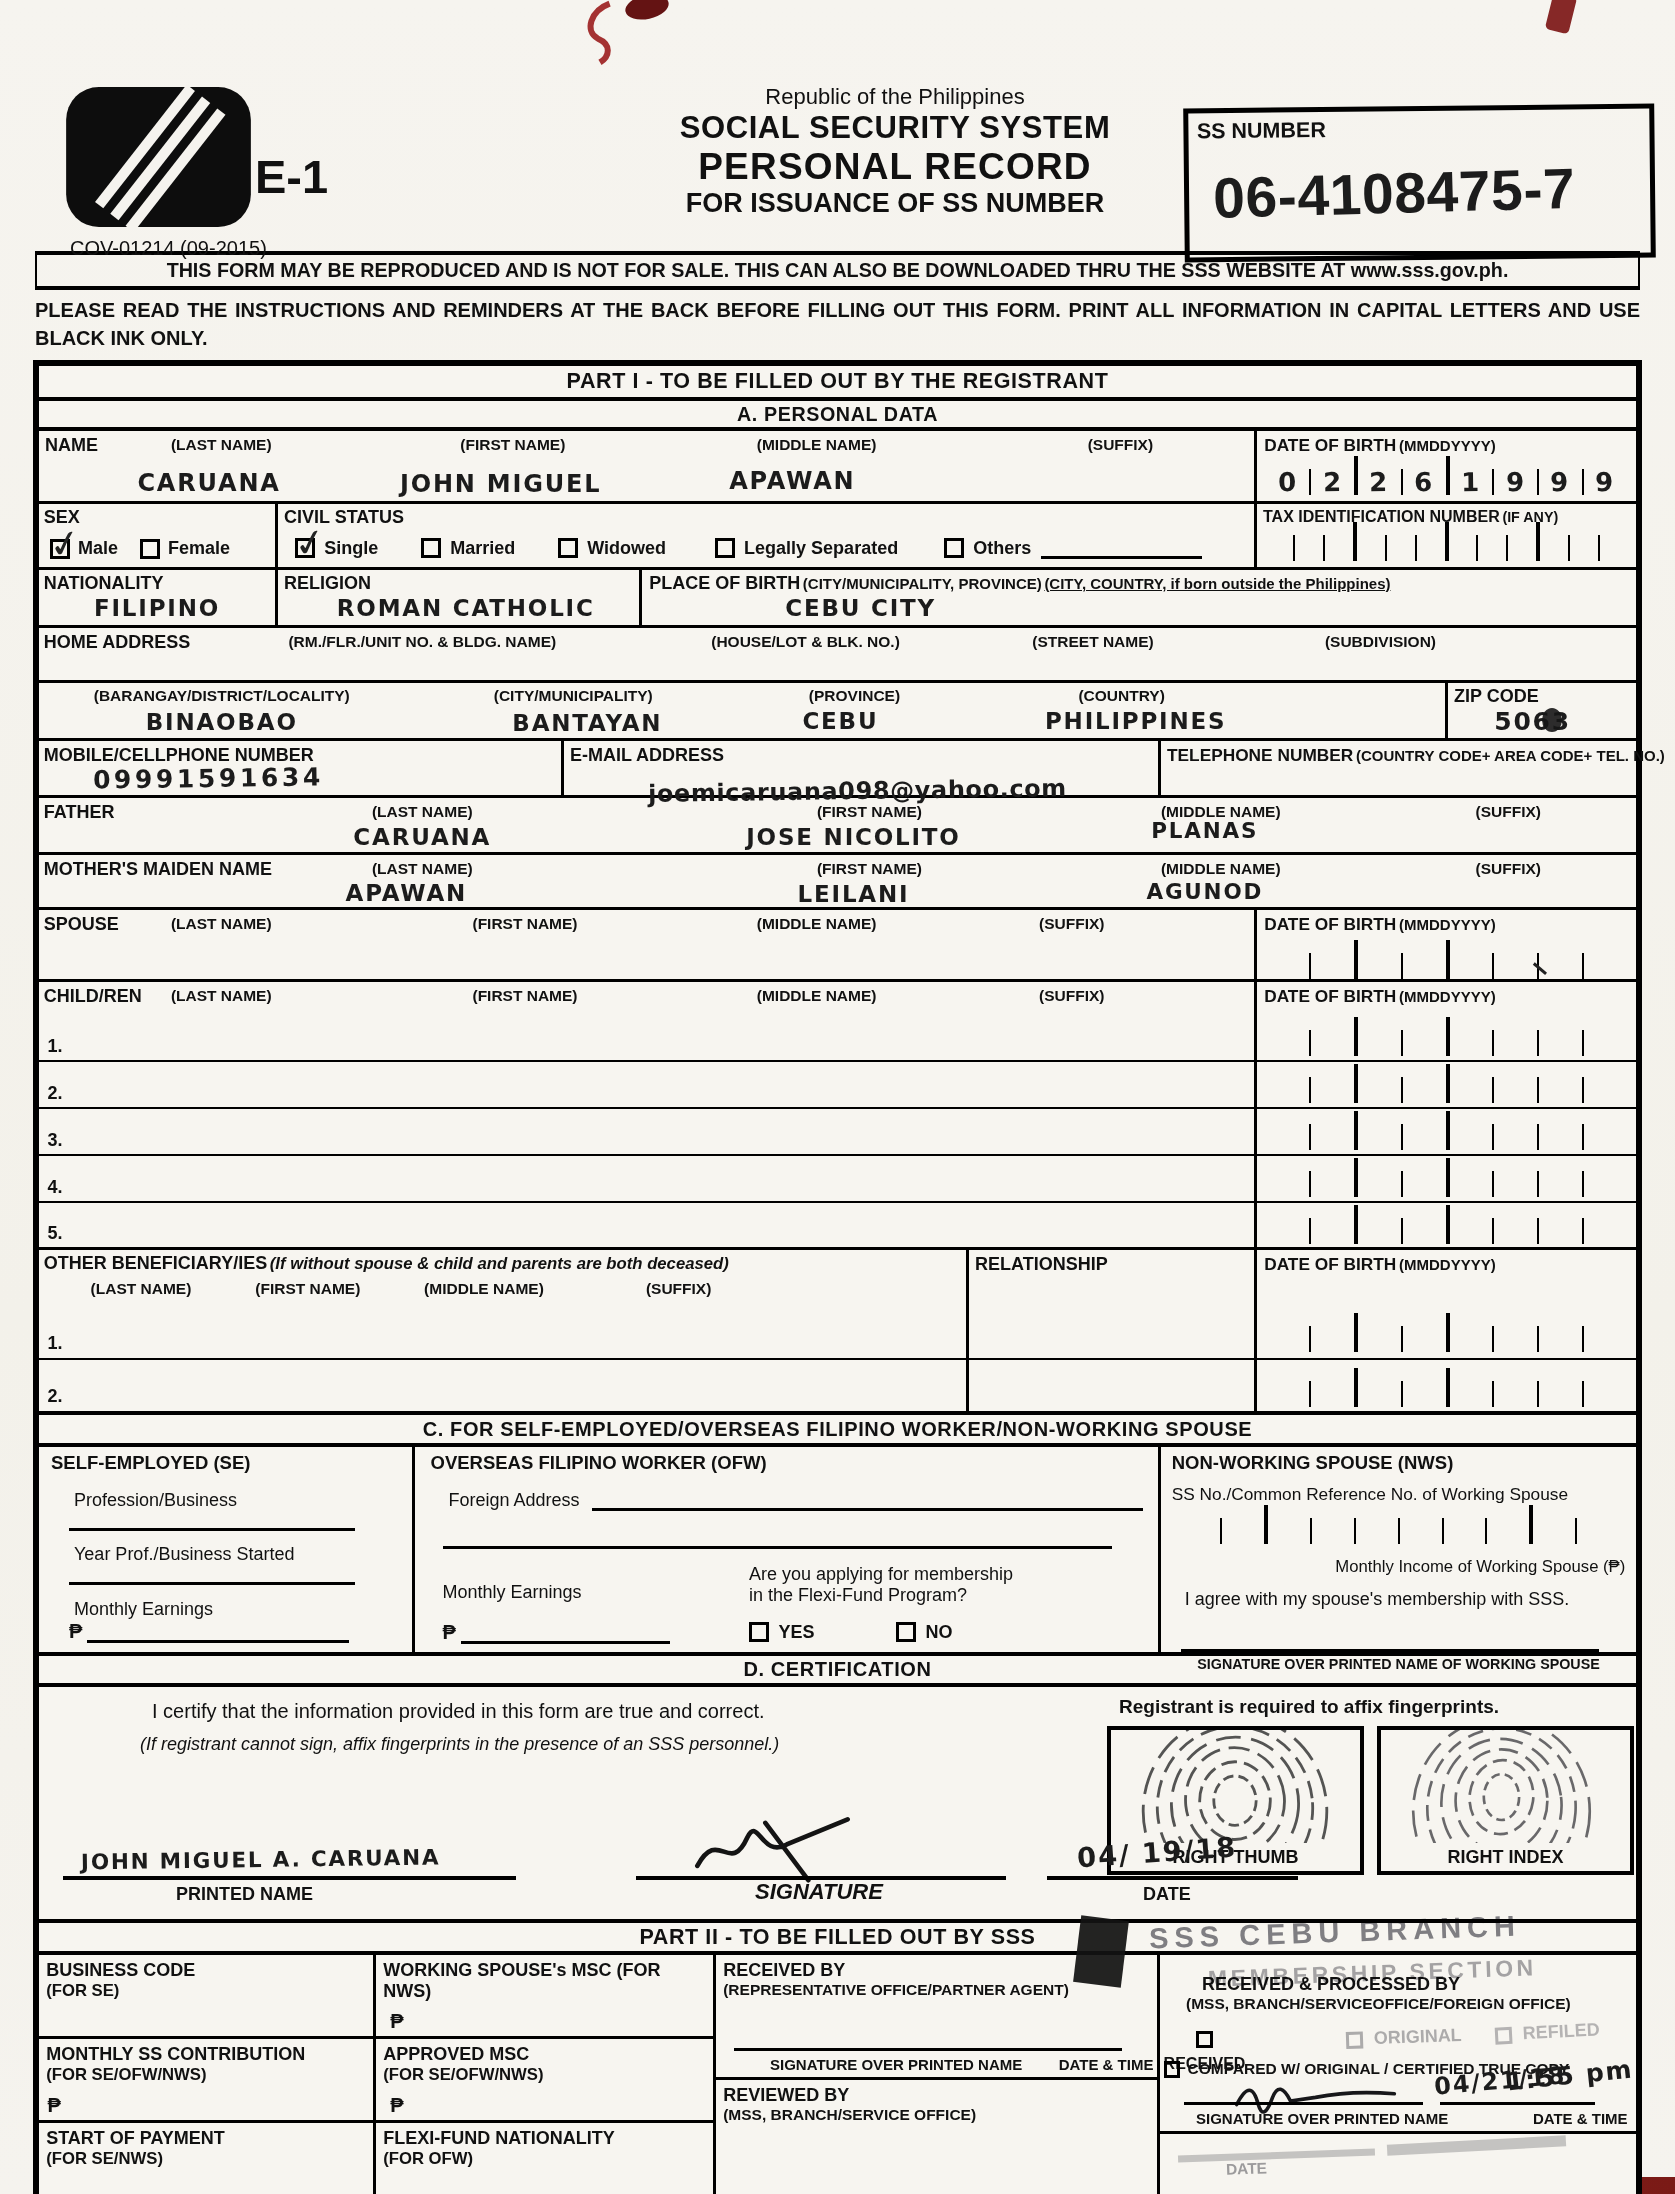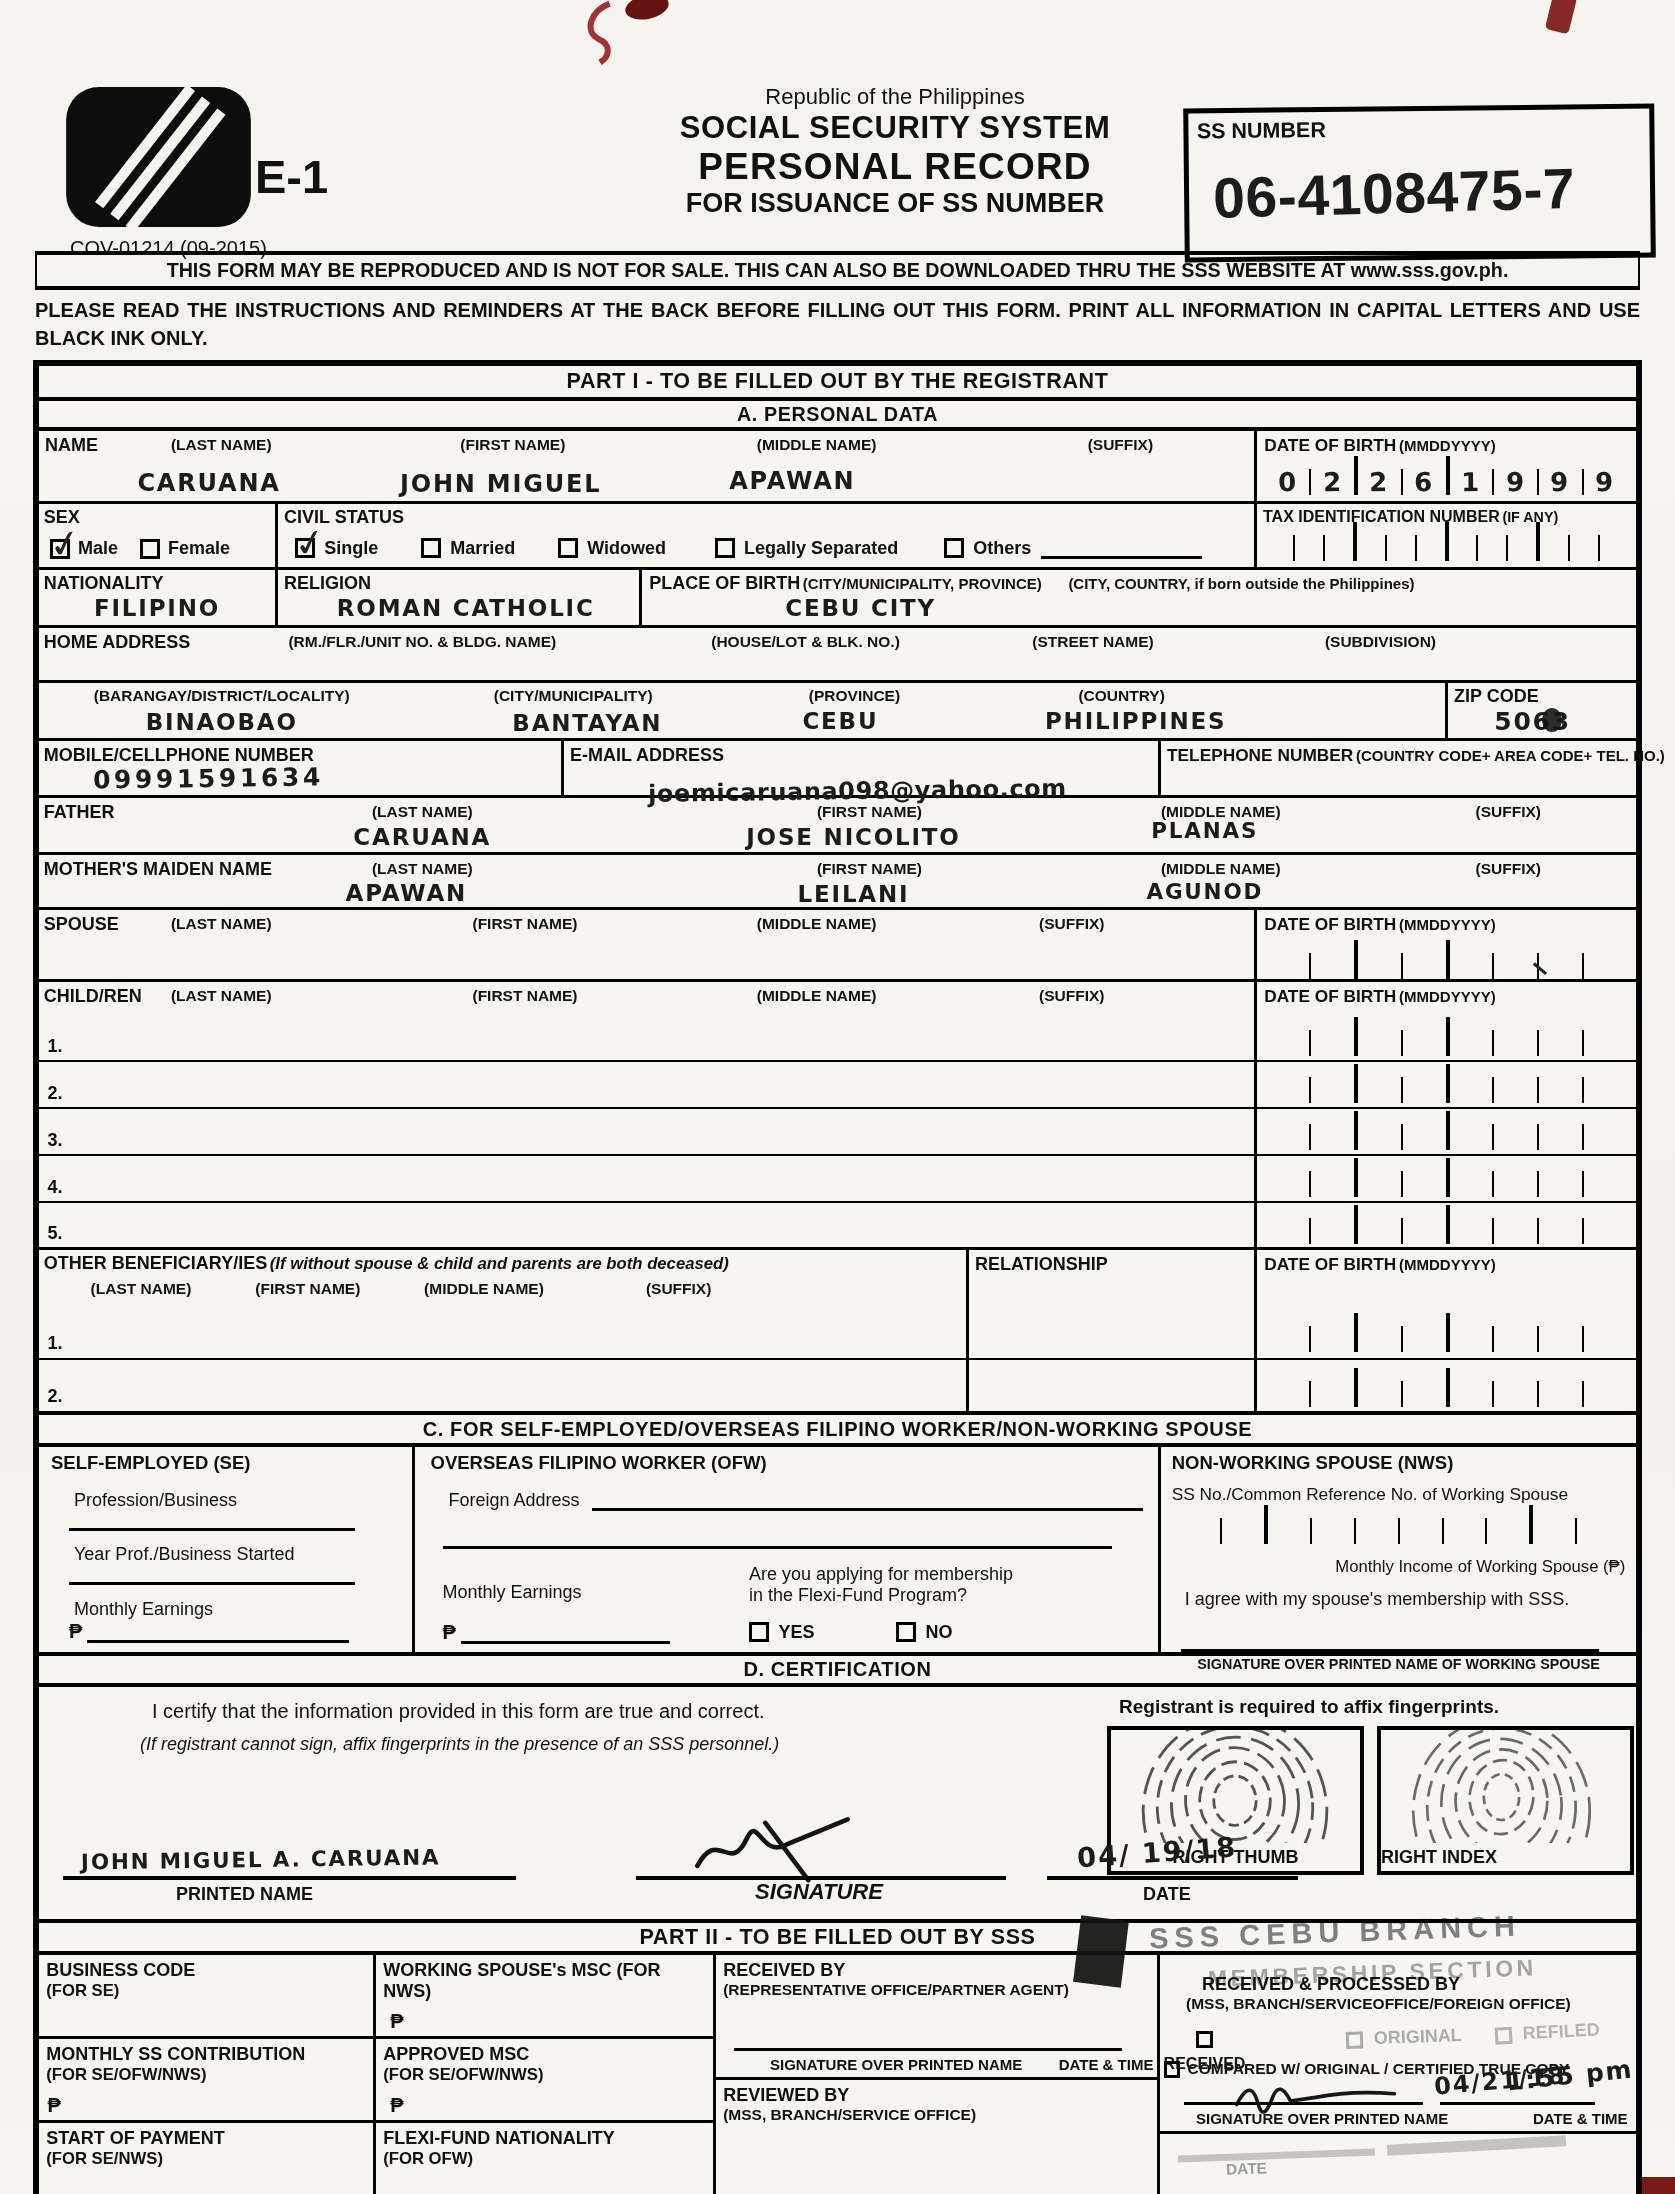--- a/index.html
+++ b/index.html
@@ -190,21 +190,21 @@
         <span class="hw abs" style="left:50%;bottom:4.8px;font-size:23px;">FILIPINO</span>
       </div>
       <div style="width:364px;position:relative;border-right:3px solid #000;">
         <span class="lbl" style="position:absolute;left:6px;top:2.4px;">RELIGION</span>
         <span class="hw abs" style="left:52%;bottom:4.8px;font-size:23px;">ROMAN CATHOLIC</span>
       </div>
       <div style="flex:1;position:relative;">
         <span style="position:absolute;left:7.2px;top:2.4px;white-space:nowrap;">
           <span class="lbl">PLACE OF BIRTH</span>
           <span class="sub" style="font-size:15px;">(CITY/MUNICIPALITY, PROVINCE)</span>
-          <span class="sub" style="font-size:15px;margin-left:24px;">(CITY, COUNTRY, if born outside the Philippines)</span>
+          <span class="sub" style="font-size:15px;margin-left:0;text-decoration:underline;">(CITY, COUNTRY, if born outside the Philippines)</span>
         </span>
         <span class="hw abs" style="left:22%;bottom:4.8px;font-size:23px;">CEBU CITY</span>
       </div>
     </div>
 
     <div class="r" style="height:55px;">
       <div style="flex:1;position:relative;">
         <span class="lbl" style="position:absolute;left:4.8px;top:3.6px;">HOME ADDRESS</span>
         <span class="sub abs" style="left:24%;top:4.8px;">(RM./FLR./UNIT NO. &amp; BLDG. NAME)</span>
         <span class="sub abs" style="left:48%;top:4.8px;">(HOUSE/LOT &amp; BLK. NO.)</span>
@@ -553,21 +553,21 @@
         <svg width="248" height="113" viewBox="0 0 140 64">
           <g fill="none" stroke="#3a3a3e" stroke-width="1.5" opacity="0.75">
             <ellipse cx="68" cy="38" rx="10" ry="13" stroke-dasharray="5 3"></ellipse>
             <ellipse cx="68" cy="38" rx="18" ry="21" stroke-dasharray="8 4" transform="rotate(8 68 38)"></ellipse>
             <ellipse cx="68" cy="40" rx="26" ry="29" stroke-dasharray="11 5"></ellipse>
             <ellipse cx="68" cy="42" rx="34" ry="37" stroke-dasharray="13 6" transform="rotate(-7 68 42)"></ellipse>
             <ellipse cx="68" cy="44" rx="42" ry="45" stroke-dasharray="9 5" transform="rotate(4 68 44)"></ellipse>
             <ellipse cx="68" cy="46" rx="50" ry="53" stroke-dasharray="15 6"></ellipse>
           </g>
         </svg>
-        <div style="position:absolute;bottom:3.6px;width:100%;font-size:18px;font-weight:bold;">RIGHT INDEX</div>
+        <div style="position:absolute;bottom:3.6px;width:100%;text-align:center;font-size:18px;font-weight:bold;">RIGHT INDEX</div>
       </div>
 
       <span class="hw" style="position:absolute;left:42px;top:160px;font-size:21.5px;">JOHN  MIGUEL   A. CARUANA</span>
       <div class="blank" style="position:absolute;left:24px;top:189px;width:453px;border-bottom-width:4.2px;"></div>
       <div style="position:absolute;left:137px;top:197px;font-size:18px;font-weight:bold;">PRINTED NAME</div>
 
       <svg style="position:absolute;left:644px;top:125px;" width="179" height="72" viewBox="0 0 100 40">
         <path d="M8,30 C20,8 26,36 36,14 C42,2 44,26 58,18 L92,4 M46,6 L70,38" stroke="#141414" stroke-width="2.6" fill="none" stroke-linecap="round"></path>
       </svg>
       <div class="blank" style="position:absolute;left:597px;top:189px;width:370px;border-bottom-width:4.2px;"></div>

